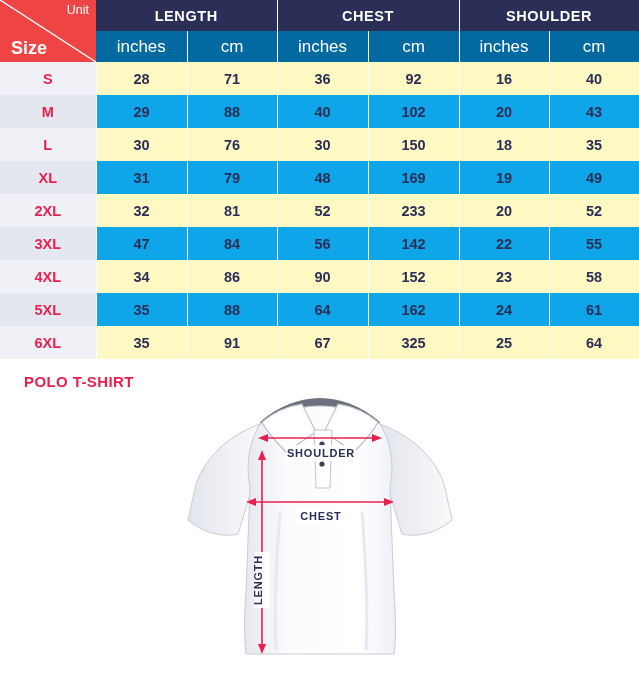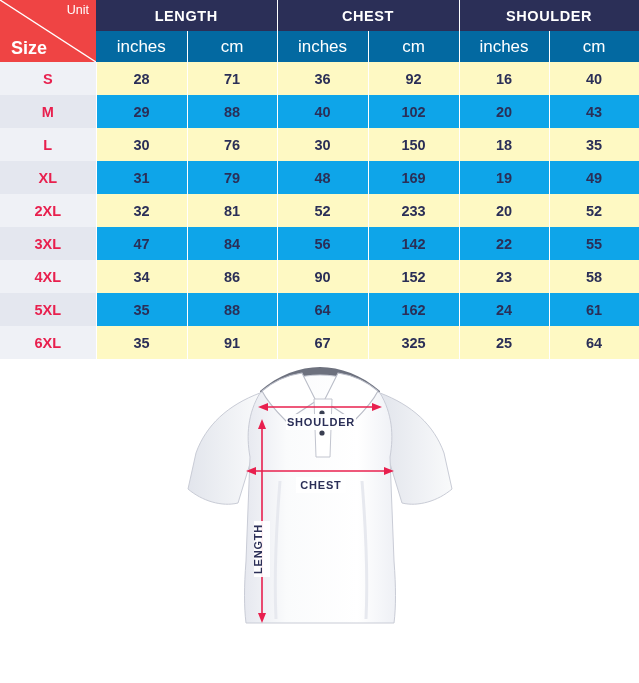--- a/index.html
+++ b/index.html
@@ -247,20 +247,21 @@
         <td class="val-cell">35</td>
         <td class="val-cell">91</td>
         <td class="val-cell">67</td>
         <td class="val-cell">325</td>
         <td class="val-cell">25</td>
         <td class="val-cell">64</td>
       </tr>
     </tbody>
   </table>
 
+  <div class="title">POLO T-SHIRT</div>
 
   <div class="illustration">
     <svg width="420" height="280" viewBox="0 0 420 280">
       <defs>
         <linearGradient id="shadeL" x1="0" y1="0" x2="1" y2="0">
           <stop offset="0%" stop-color="#dfe2ea"></stop>
           <stop offset="55%" stop-color="#f4f5f8"></stop>
           <stop offset="100%" stop-color="#ffffff"></stop>
         </linearGradient>
         <linearGradient id="shadeBody" x1="0" y1="0" x2="1" y2="0">

